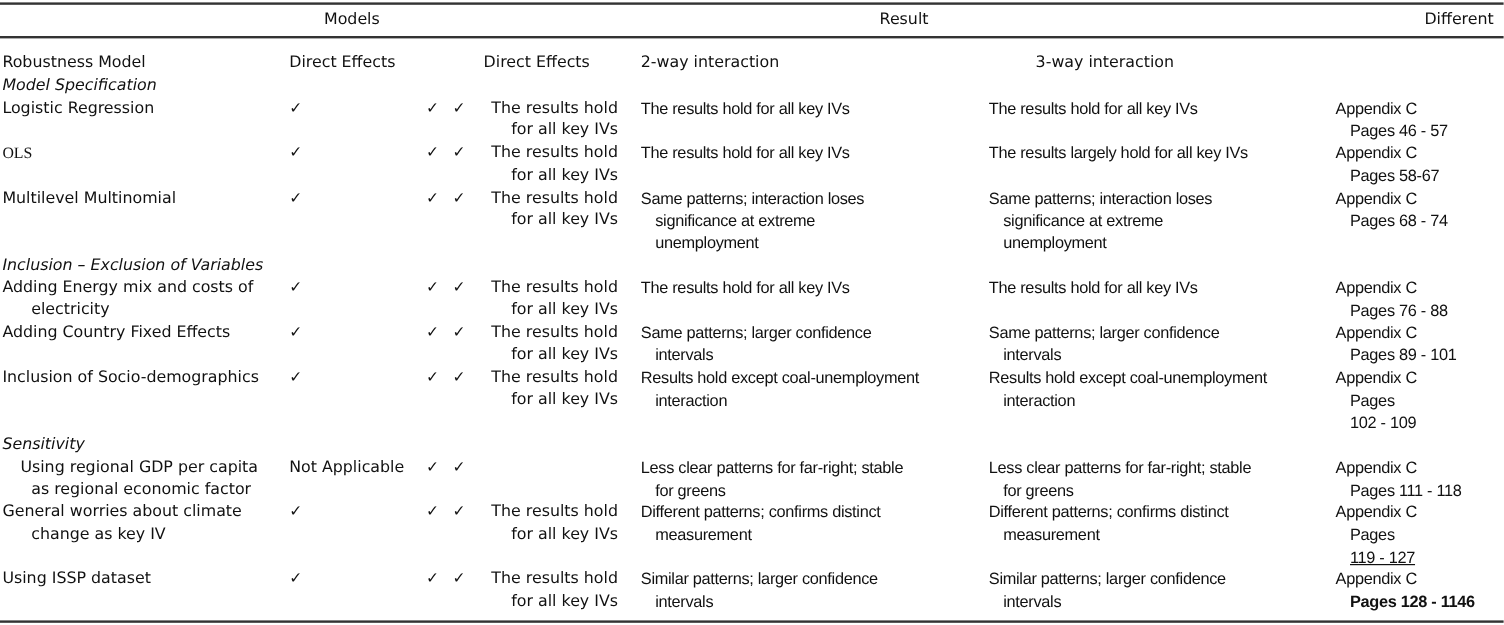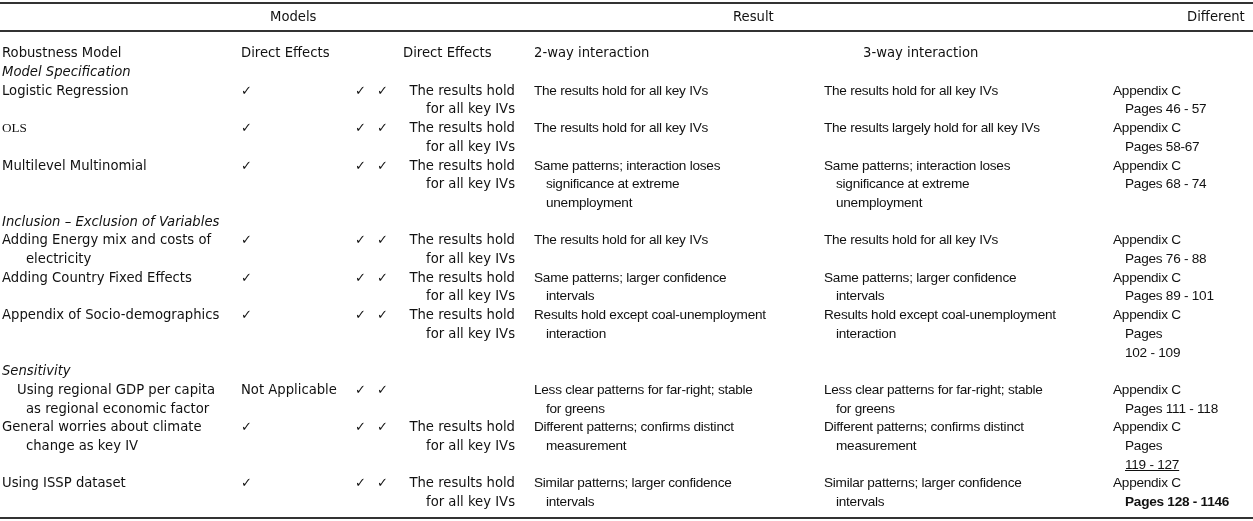--- a/index.html
+++ b/index.html
@@ -86,21 +86,21 @@
       <div class="t ck" style="left: 355px; top: 268.7px;">✓</div>
       <div class="t ck" style="left: 377px; top: 268.7px;">✓</div>
       <div class="t right" style="left: 403px; top: 268.7px; width: 112px;">The results hold</div>
       <div class="t right" style="left: 403px; top: 287.4px; width: 112px;">for all key IVs</div>
       <div class="t narrow" style="left: 534px; top: 268.7px;">Same patterns; larger confidence</div>
       <div class="t narrow" style="left: 546px; top: 287.4px;">intervals</div>
       <div class="t narrow" style="left: 824px; top: 268.7px;">Same patterns; larger confidence</div>
       <div class="t narrow" style="left: 836px; top: 287.4px;">intervals</div>
       <div class="t narrow" style="left: 1113px; top: 268.7px;">Appendix C</div>
       <div class="t narrow" style="left: 1125px; top: 287.4px;">Pages 89 - 101</div>
-      <div class="t " style="left: 2px; top: 306.1px;">Appendix of Socio-demographics</div>
+      <div class="t " style="left: 2px; top: 306.1px;">Inclusion of Socio-demographics</div>
       <div class="t ck" style="left: 241px; top: 306.1px;">✓</div>
       <div class="t ck" style="left: 355px; top: 306.1px;">✓</div>
       <div class="t ck" style="left: 377px; top: 306.1px;">✓</div>
       <div class="t right" style="left: 403px; top: 306.1px; width: 112px;">The results hold</div>
       <div class="t right" style="left: 403px; top: 324.8px; width: 112px;">for all key IVs</div>
       <div class="t narrow" style="left: 534px; top: 306.1px;">Results hold except coal-unemployment</div>
       <div class="t narrow" style="left: 546px; top: 324.8px;">interaction</div>
       <div class="t narrow" style="left: 824px; top: 306.1px;">Results hold except coal-unemployment</div>
       <div class="t narrow" style="left: 836px; top: 324.8px;">interaction</div>
       <div class="t narrow" style="left: 1113px; top: 306.1px;">Appendix C</div>

